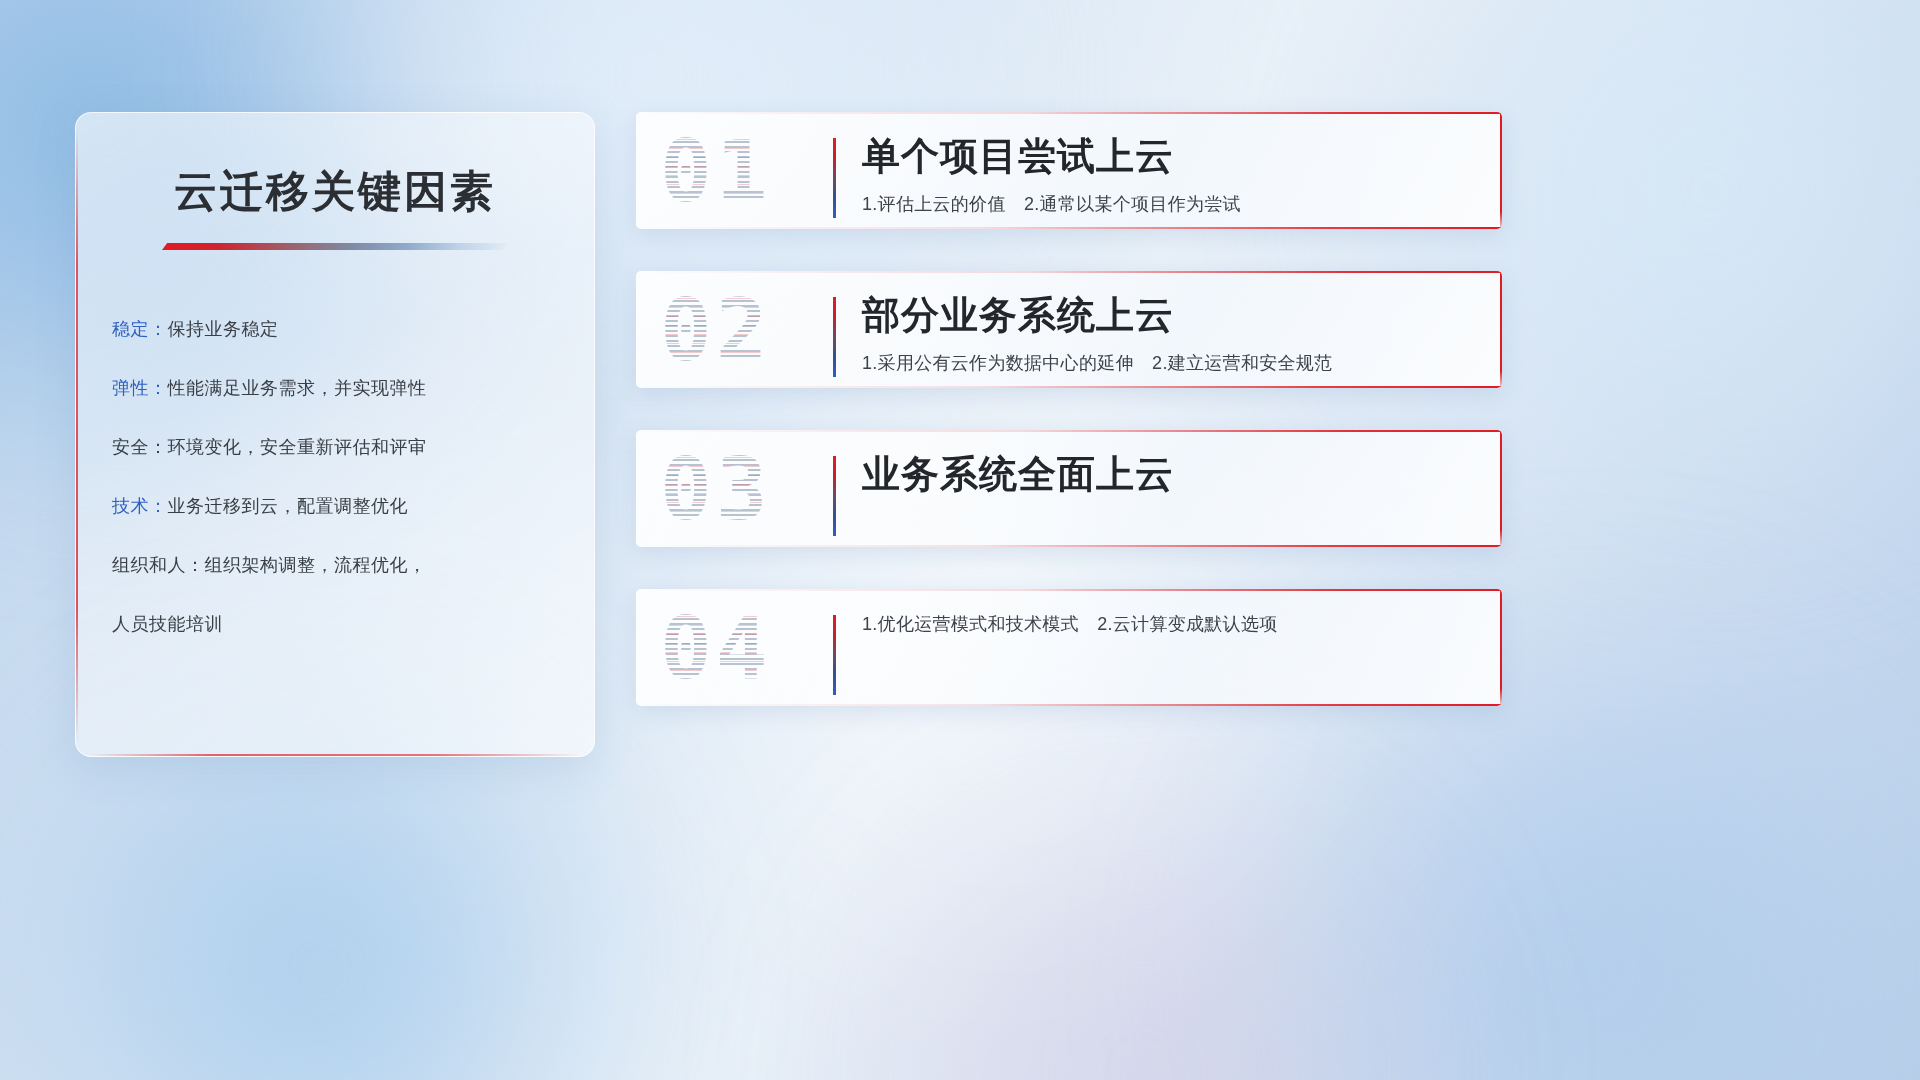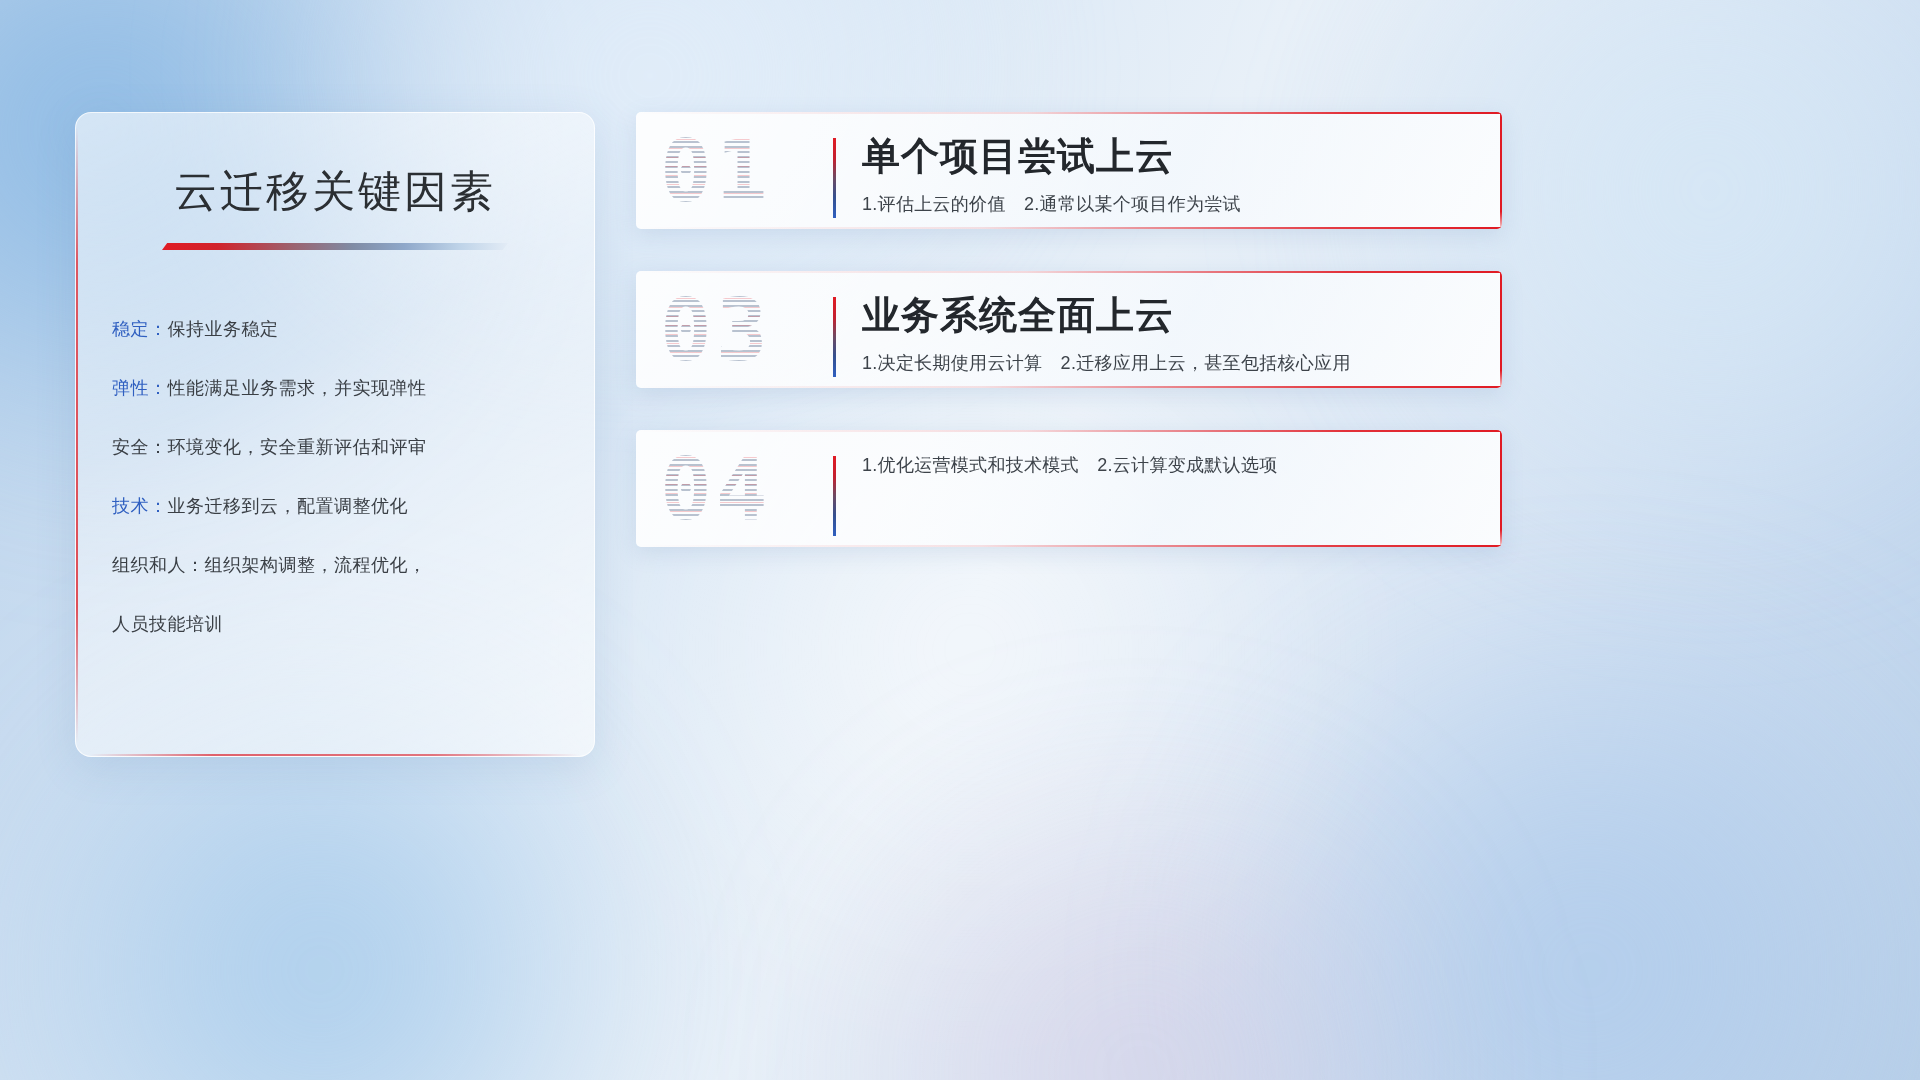--- a/index.html
+++ b/index.html
@@ -44,21 +44,21 @@
   #left-card::before {
     content:""; position:absolute; left:0; top:14px; bottom:14px; width:2px;
     background:linear-gradient(180deg, rgba(220,60,70,0) 0%, rgba(222,62,72,.85) 22%, rgba(222,62,72,.9) 78%, rgba(222,62,72,0) 100%);
   }
   #left-card::after {
     content:""; position:absolute; left:14px; right:14px; bottom:0; height:2px;
     background:linear-gradient(90deg, rgba(222,62,72,0), rgba(222,62,72,.8) 25%, rgba(222,62,72,.7) 70%, rgba(222,62,72,0));
   }
   .card-title {
     margin:50px 0 0 0; text-align:center;
-    font-size:43px; font-weight:normal; letter-spacing:3px; color:#2b2f33;
+    font-size:43px; font-weight:bold; letter-spacing:3px; color:#2b2f33;
   }
   .title-rule {
     margin:22px auto 0; width:346px; height:7px;
     background:linear-gradient(90deg,#e01b24 0%,#d1232c 16%,#9b6370 38%,#7f8ba4 55%,#8fa8ca 70%,#bed3e8 86%,#e3ecf6 100%);
     clip-path:polygon(1.5% 0,100% 0,98.5% 100%,0 100%);
   }
   .factor-list { margin:70px 0 0 36px; }
   .factor-line {
     font-size:18px; line-height:1.0; color:#3a3f45;
     margin-bottom:41px; white-space:nowrap; letter-spacing:.5px;
@@ -163,26 +163,37 @@
       <span class="divider-bar"></span>
       <div class="step-text">
         <div class="step-title">单个项目尝试上云</div>
         <div class="step-desc">1.评估上云的价值　2.通常以某个项目作为尝试</div>
       </div>
     </article>
     <article class="step-card">
       <span class="edge-top"></span>
       <span class="edge-right"></span>
       <span class="edge-bottom"></span>
+      <span class="ghost-num">02</span>
+      <span class="ghost-num-tint">02</span>
+      <span class="divider-bar"></span>
+      <div class="step-text">
+        <div class="step-title">部分业务系统上云</div>
+        <div class="step-desc">1.采用公有云作为数据中心的延伸　2.建立运营和安全规范</div>
+      </div>
+    </article>
+    <article class="step-card">
+      <span class="edge-top"></span>
+      <span class="edge-right"></span>
+      <span class="edge-bottom"></span>
       <span class="ghost-num">03</span>
       <span class="ghost-num-tint">03</span>
       <span class="divider-bar"></span>
       <div class="step-text">
         <div class="step-title">业务系统全面上云</div>
-        <div class="step-desc">1.决定长期使用云计算　2.迁移应用上云，甚至包括核心应用</div>
       </div>
     </article>
     <article class="step-card">
       <span class="edge-top"></span>
       <span class="edge-right"></span>
       <span class="edge-bottom"></span>
       <span class="ghost-num">04</span>
       <span class="ghost-num-tint">04</span>
       <span class="divider-bar"></span>
       <div class="step-text">

